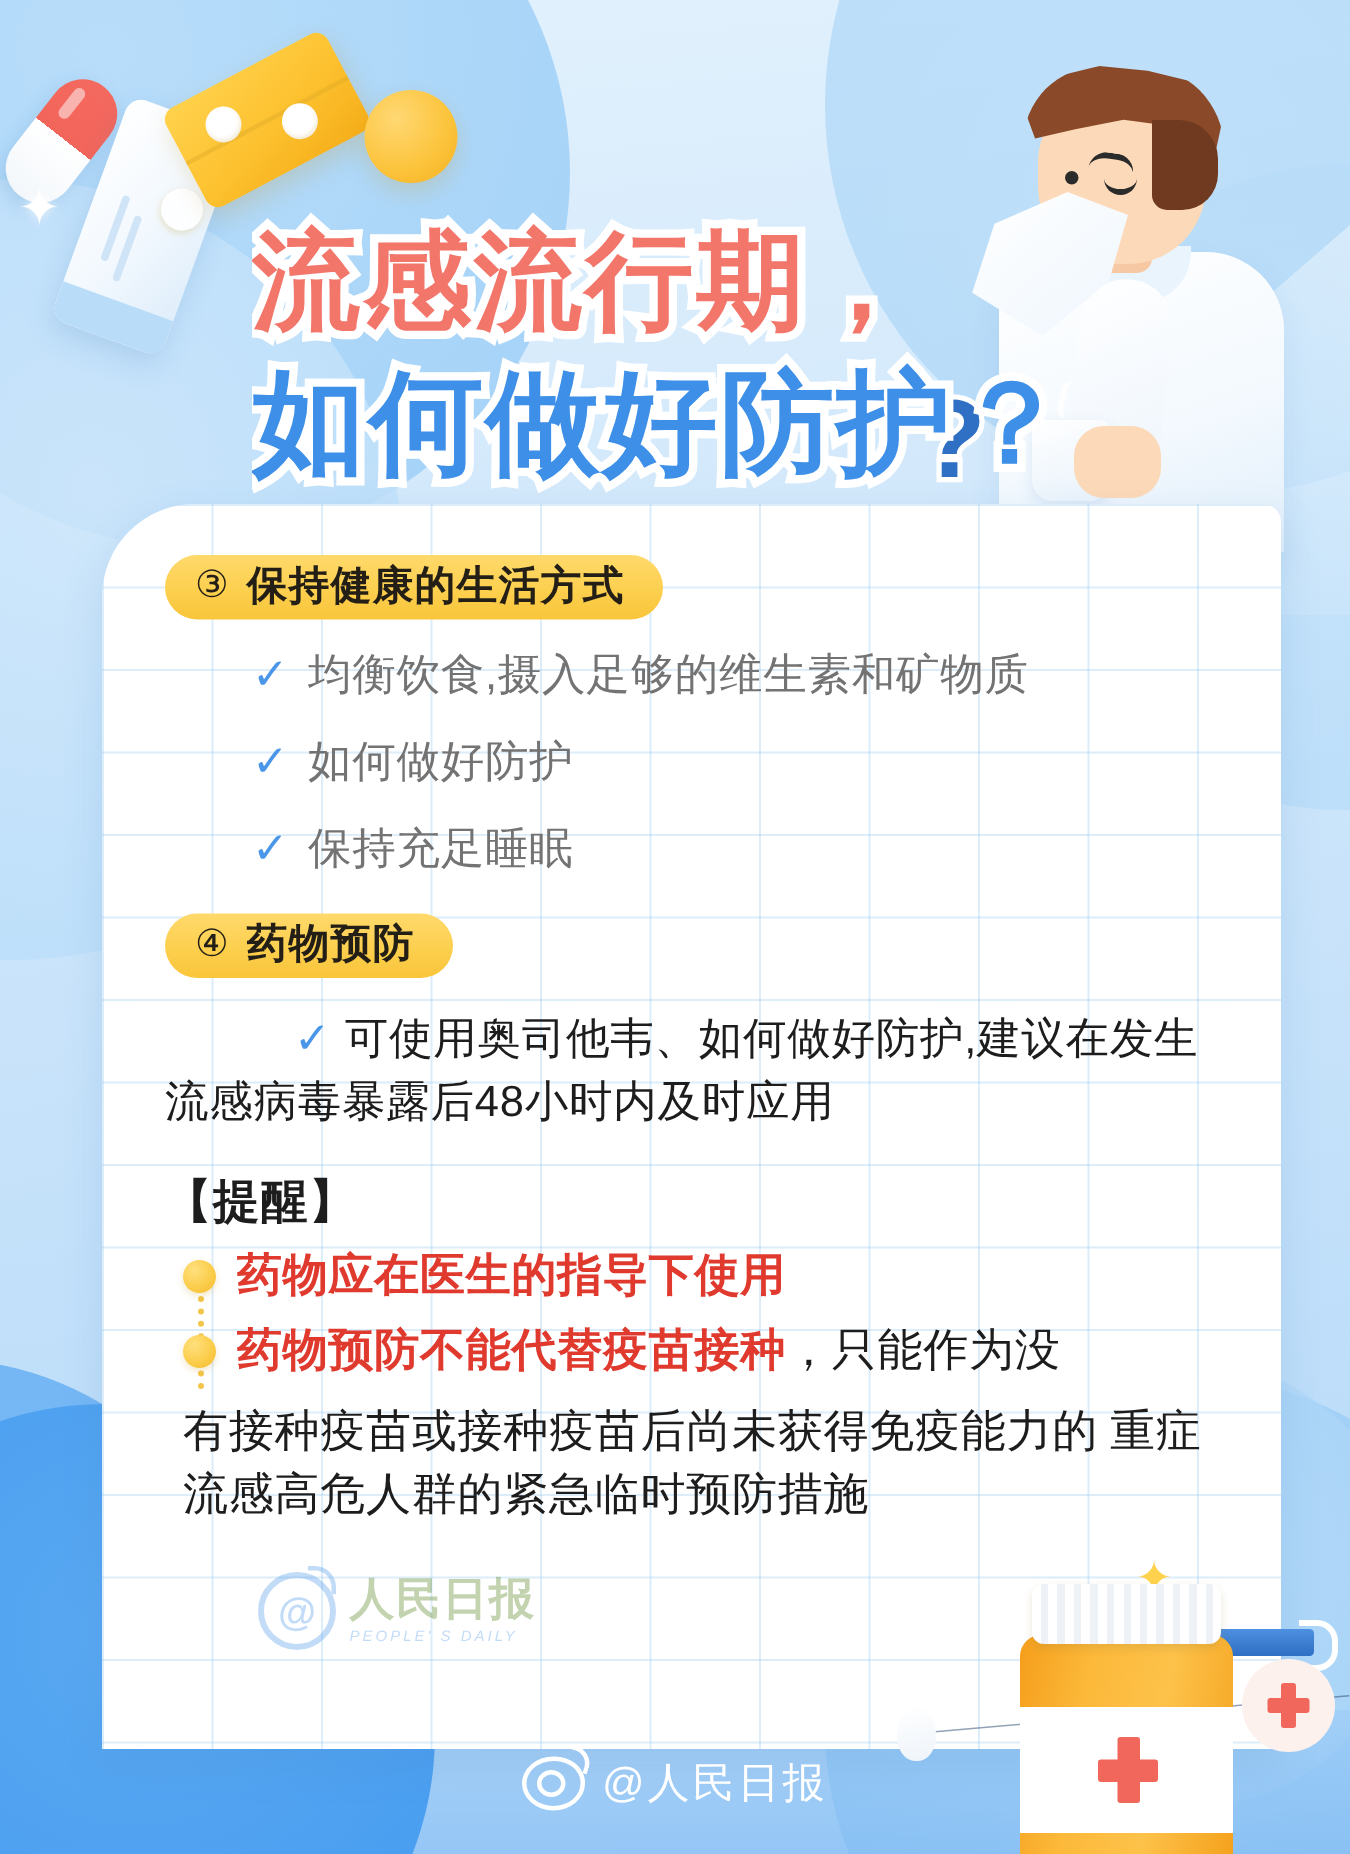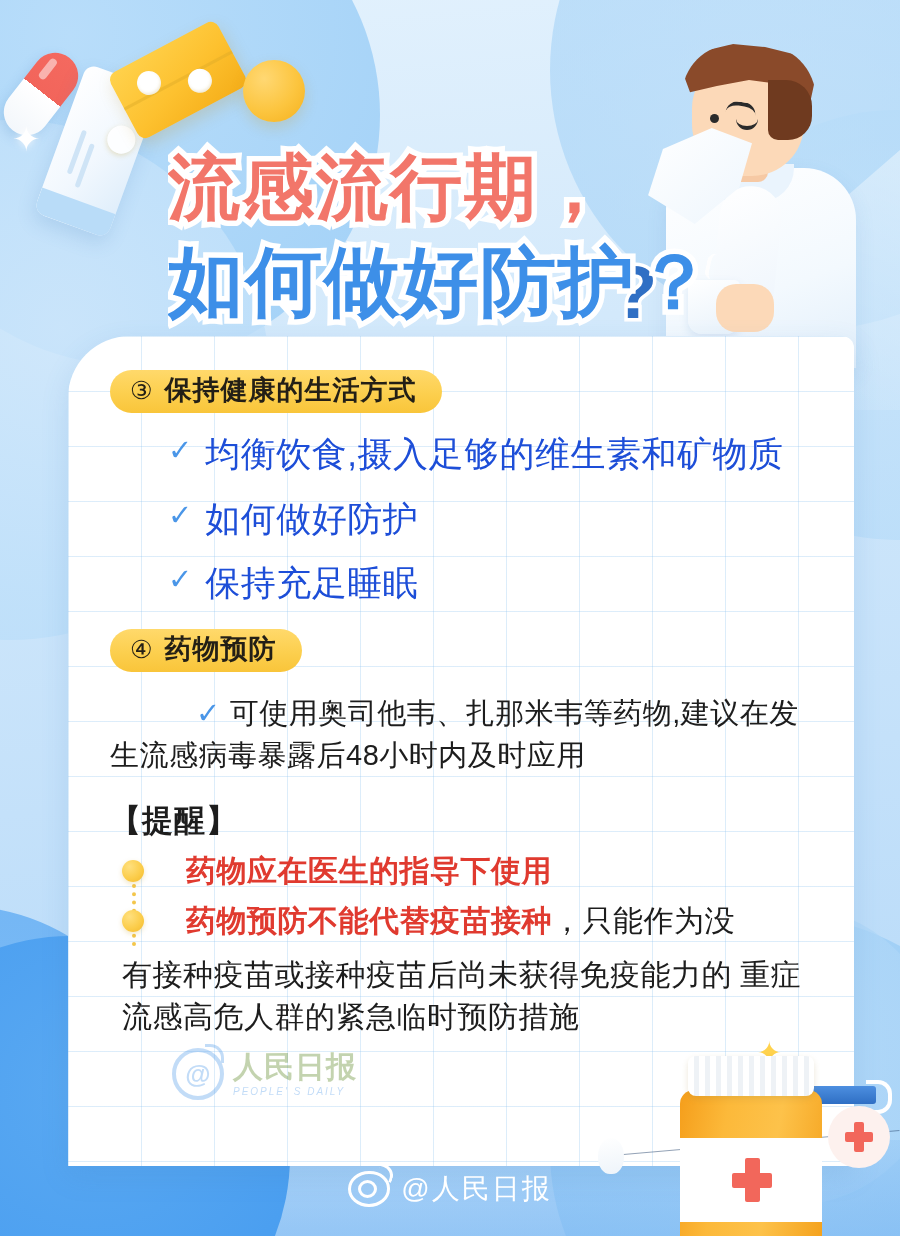--- a/index.html
+++ b/index.html
@@ -123,38 +123,38 @@
   .sec{display:inline-flex;align-items:center;gap:12px;
     background:linear-gradient(180deg,#ffd96b 0%,#fccf4e 55%,#f9c53a 100%);
     border-radius:22px;padding:7px 26px 9px 20px;margin:0 0 4px 0;}
   .sec .num{font-size:25px;color:#231f16;line-height:1;}
   .sec .txt{font-size:27px;font-weight:bold;color:#231f16;letter-spacing:1px;line-height:1;}
 
   
   .checks{margin:18px 0 0 0;padding:0;list-style:none;}
   .checks li{display:flex;align-items:flex-start;gap:13px;margin:0 0 26px 58px;}
   .check{color:#4a96e8;font-size:29px;font-weight:bold;line-height:1.05;flex:none;}
-  .checks .t{font-size:35px;color:#1d4ed8;line-height:1.1;letter-spacing:.5px;text-align:center;}
+  .checks .t{font-size:29px;color:#737373;line-height:1.1;letter-spacing:.5px;text-align:center;}
 
   .para{margin:16px 0 0 0;font-size:29px;color:#1d1d1d;line-height:1.45;letter-spacing:.5px;
     text-indent:0;}
   .para .check{display:inline;margin-right:9px;margin-left:86px;}
 
   
   .remind-title{font-family:"Liberation Serif","DejaVu Serif",serif;font-weight:bold;
     font-size:31px;color:#1d1d1d;margin:24px 0 8px 0;letter-spacing:1px;}
   .remind{position:relative;margin:0 0 0 0;padding:0;list-style:none;}
   .remind .conn{position:absolute;left:22px;top:34px;width:0;height:62px;
     border-left:4px dotted #f3c64b;}
   .remind li{position:relative;display:flex;align-items:flex-start;gap:14px;margin:0 0 8px 0;padding-left:0;}
   .dot{flex:none;width:22px;height:22px;border-radius:50%;margin-top:10px;margin-left:12px;
     background:radial-gradient(circle at 34% 30%,#ffe07e 0%,#fbcc49 58%,#f2b92c 100%);
     box-shadow:0 2px 5px rgba(200,160,40,.25);}
   .rtxt{font-family:"Liberation Serif","DejaVu Serif",serif;font-size:30px;line-height:1.4;
-    color:#1d1d1d;letter-spacing:.5px;margin-left:28px;}
+    color:#1d1d1d;letter-spacing:.5px;}
   .rtxt .red{color:#e03a2f;font-weight:bold;}
   .rtail{font-family:"Liberation Serif","DejaVu Serif",serif;font-size:30px;line-height:1.42;
     color:#1d1d1d;margin:12px;letter-spacing:.5px;}
 
   
   .wm{position:absolute;left:104px;top:712px;display:flex;align-items:center;gap:9px;opacity:.33;}
   .wm .at{width:44px;height:44px;border-radius:50%;border:4px solid #4a96e8;position:relative;
     display:flex;align-items:center;justify-content:center;
     font-size:26px;color:#4a96e8;font-weight:bold;}
   .wm .wave{position:absolute;right:-4px;top:-8px;width:16px;height:16px;
@@ -284,21 +284,21 @@
           <span class="t">保持充足睡眠</span>
         </li>
       </ul>
 
       
       <div class="sec">
         <span class="num">④</span>
         <span class="txt">药物预防</span>
       </div>
       <p class="para">
-        <span class="check">✓</span><span>可使用奥司他韦、扎那米韦等药物,建议在发生流感病毒暴露后48小时内及时应用</span>
+        <span class="check">✓</span><span>可使用奥司他韦、如何做好防护,建议在发生流感病毒暴露后48小时内及时应用</span>
       </p>
 
       
       <div class="remind-title">【提醒】</div>
       <ul class="remind">
         <div class="conn"></div>
         <li>
           <span class="dot"></span>
           <span class="rtxt">
             <span class="red">药物应在医生的指导下使用</span><span></span>

